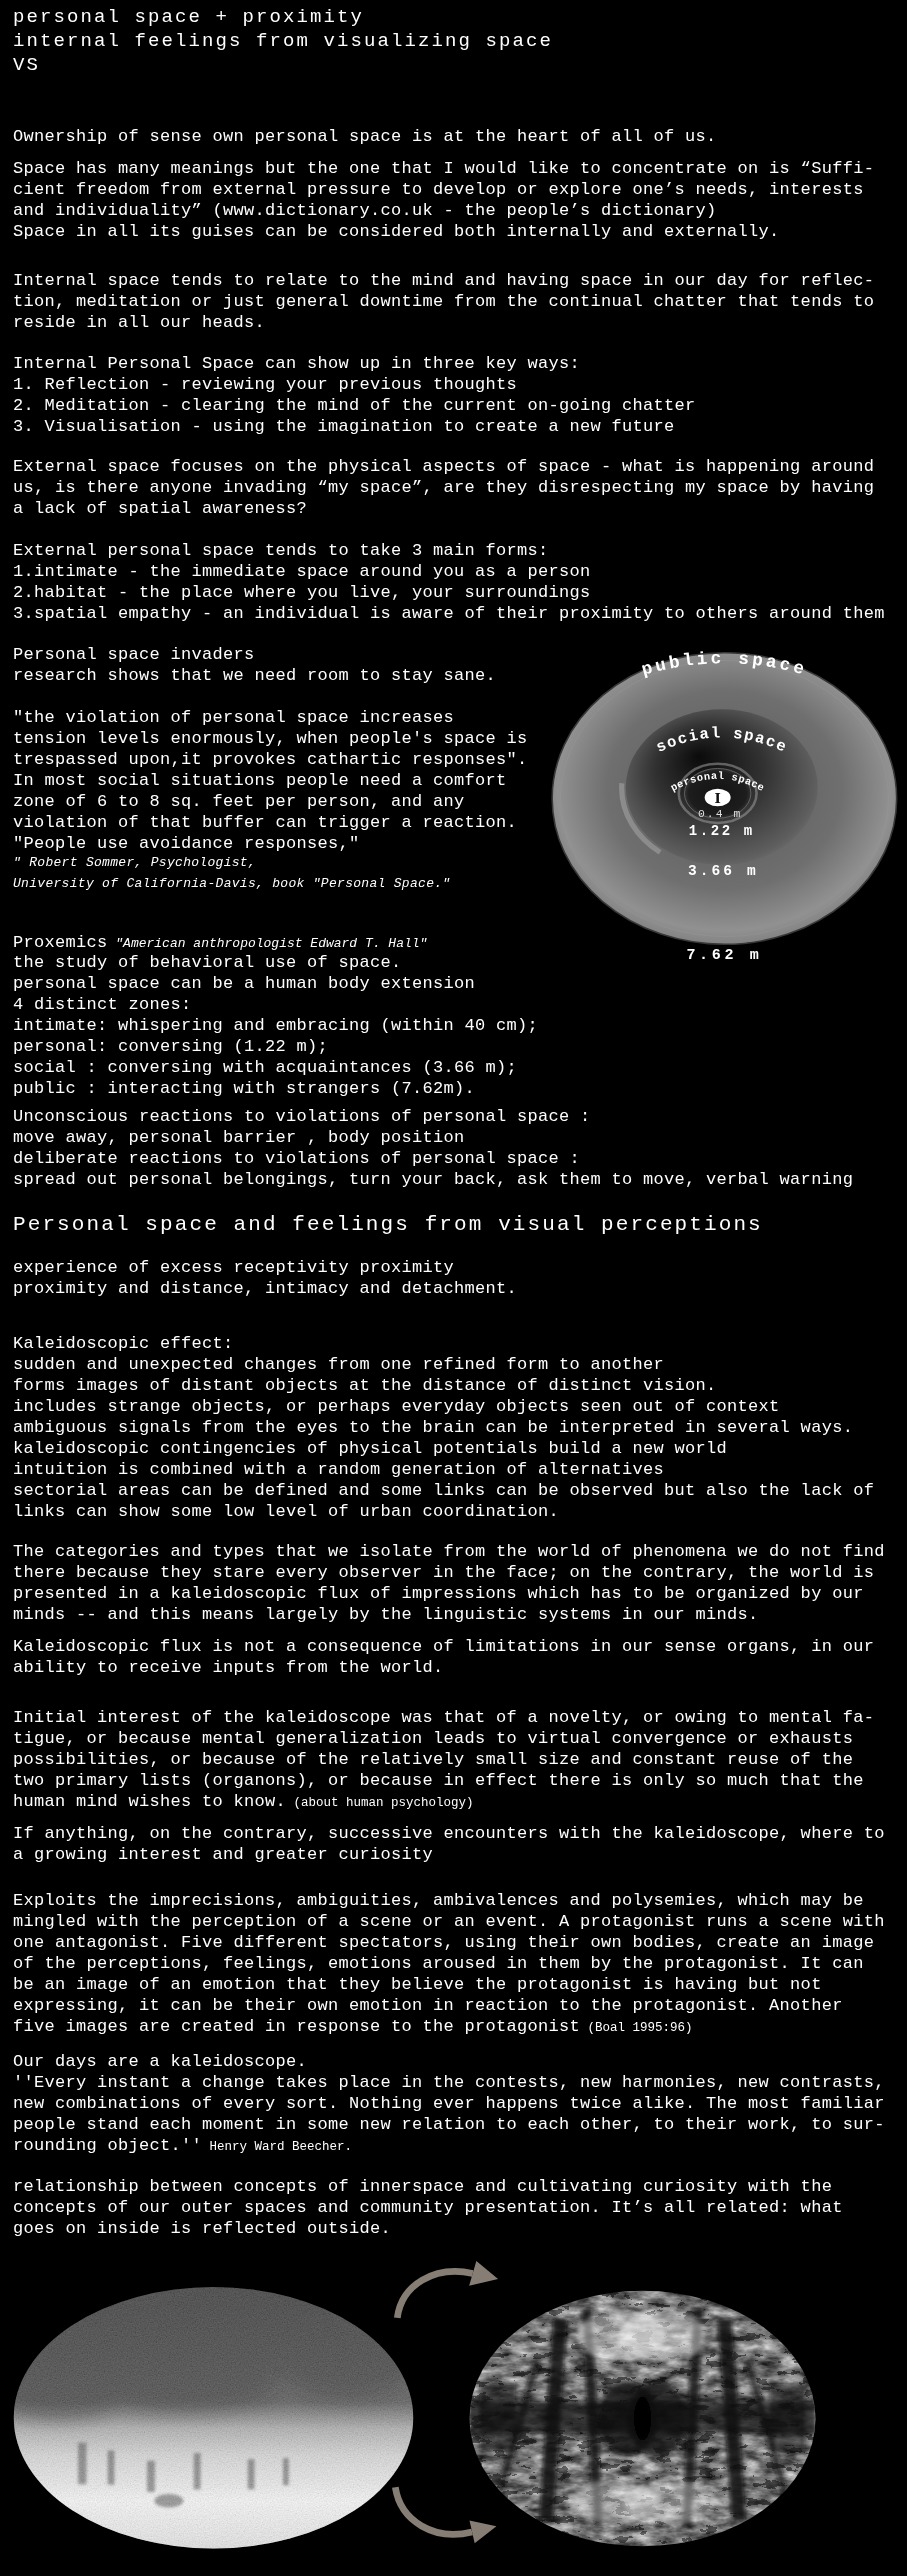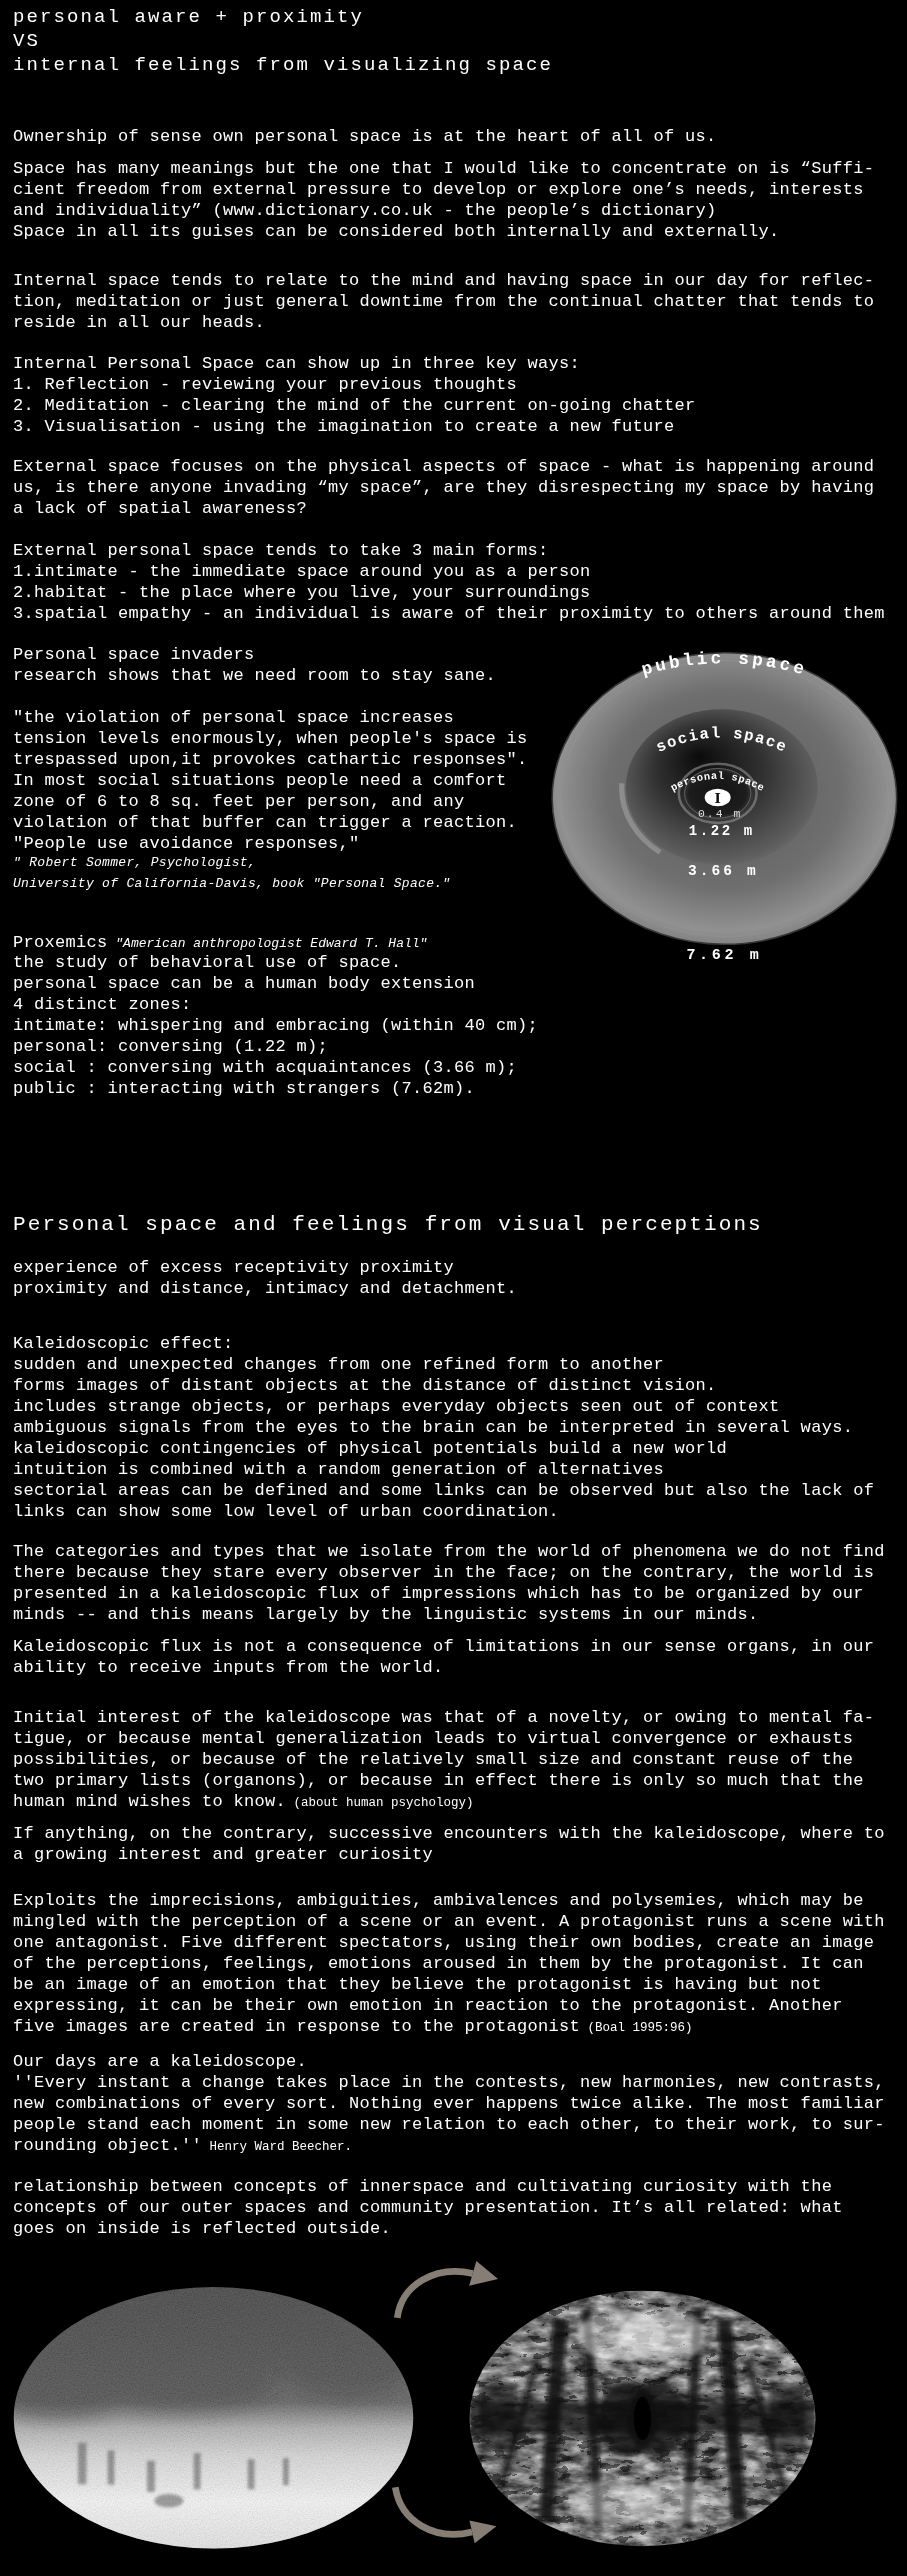--- a/index.html
+++ b/index.html
@@ -24,23 +24,23 @@
   #ovalR{left:469px;top:2290px;}
   #arrowT{left:390px;top:2260px;}
   #arrowB{left:388px;top:2478px;}
 </style>
 </head>
 <body>
 
 <div class="page">
 
   <div class="h1">
-    <div>personal aware + proximity</div>
+    <div>personal space + proximity</div>
+    <div>internal feelings from visualizing space</div>
     <div>VS</div>
-    <div>internal feelings from visualizing space</div>
   </div>
 
   <div class="para" id="p1">Ownership of sense own personal space is at the heart of all of us.</div>
   <div class="para" id="p2">Space has many meanings but the one that I would like to concentrate on is “Suffi-
 cient freedom from external pressure to develop or explore one’s needs, interests
 and individuality” (www.dictionary.co.uk - the people’s dictionary)
 Space in all its guises can be considered both internally and externally.</div>
   <div class="para" id="p3">Internal space tends to relate to the mind and having space in our day for reflec-
 tion, meditation or just general downtime from the continual chatter that tends to
 reside in all our heads.</div>
@@ -70,20 +70,24 @@
 
   <div class="para" id="prox-line"><span>Proxemics</span><span class="term-src"> "American anthropologist Edward T. Hall"</span></div>
   <div class="para" id="prox-body">the study of behavioral use of space.
 personal space can be a human body extension
 4 distinct zones:
 intimate: whispering and embracing (within 40 cm);
 personal: conversing  (1.22 m);
 social :  conversing with acquaintances (3.66 m);
 public : interacting with strangers (7.62m).</div>
 
+  <div class="para" id="reactions">Unconscious reactions to violations of personal space :
+move away, personal barrier , body position
+deliberate reactions to violations of personal space :
+spread out personal belongings, turn your back, ask them to move, verbal warning</div>
 
   <div class="h2">Personal space and feelings from visual perceptions</div>
 
   <div class="para" id="s2p1">experience of excess receptivity proximity
 proximity and distance, intimacy and detachment.</div>
   <div class="para" id="s2p2">Kaleidoscopic effect:
 sudden and unexpected changes from one refined form to another
 forms images of distant objects at the distance of distinct vision.
 includes strange objects, or perhaps everyday objects seen out of context
 ambiguous signals from the eyes to the brain can be interpreted in several ways.

